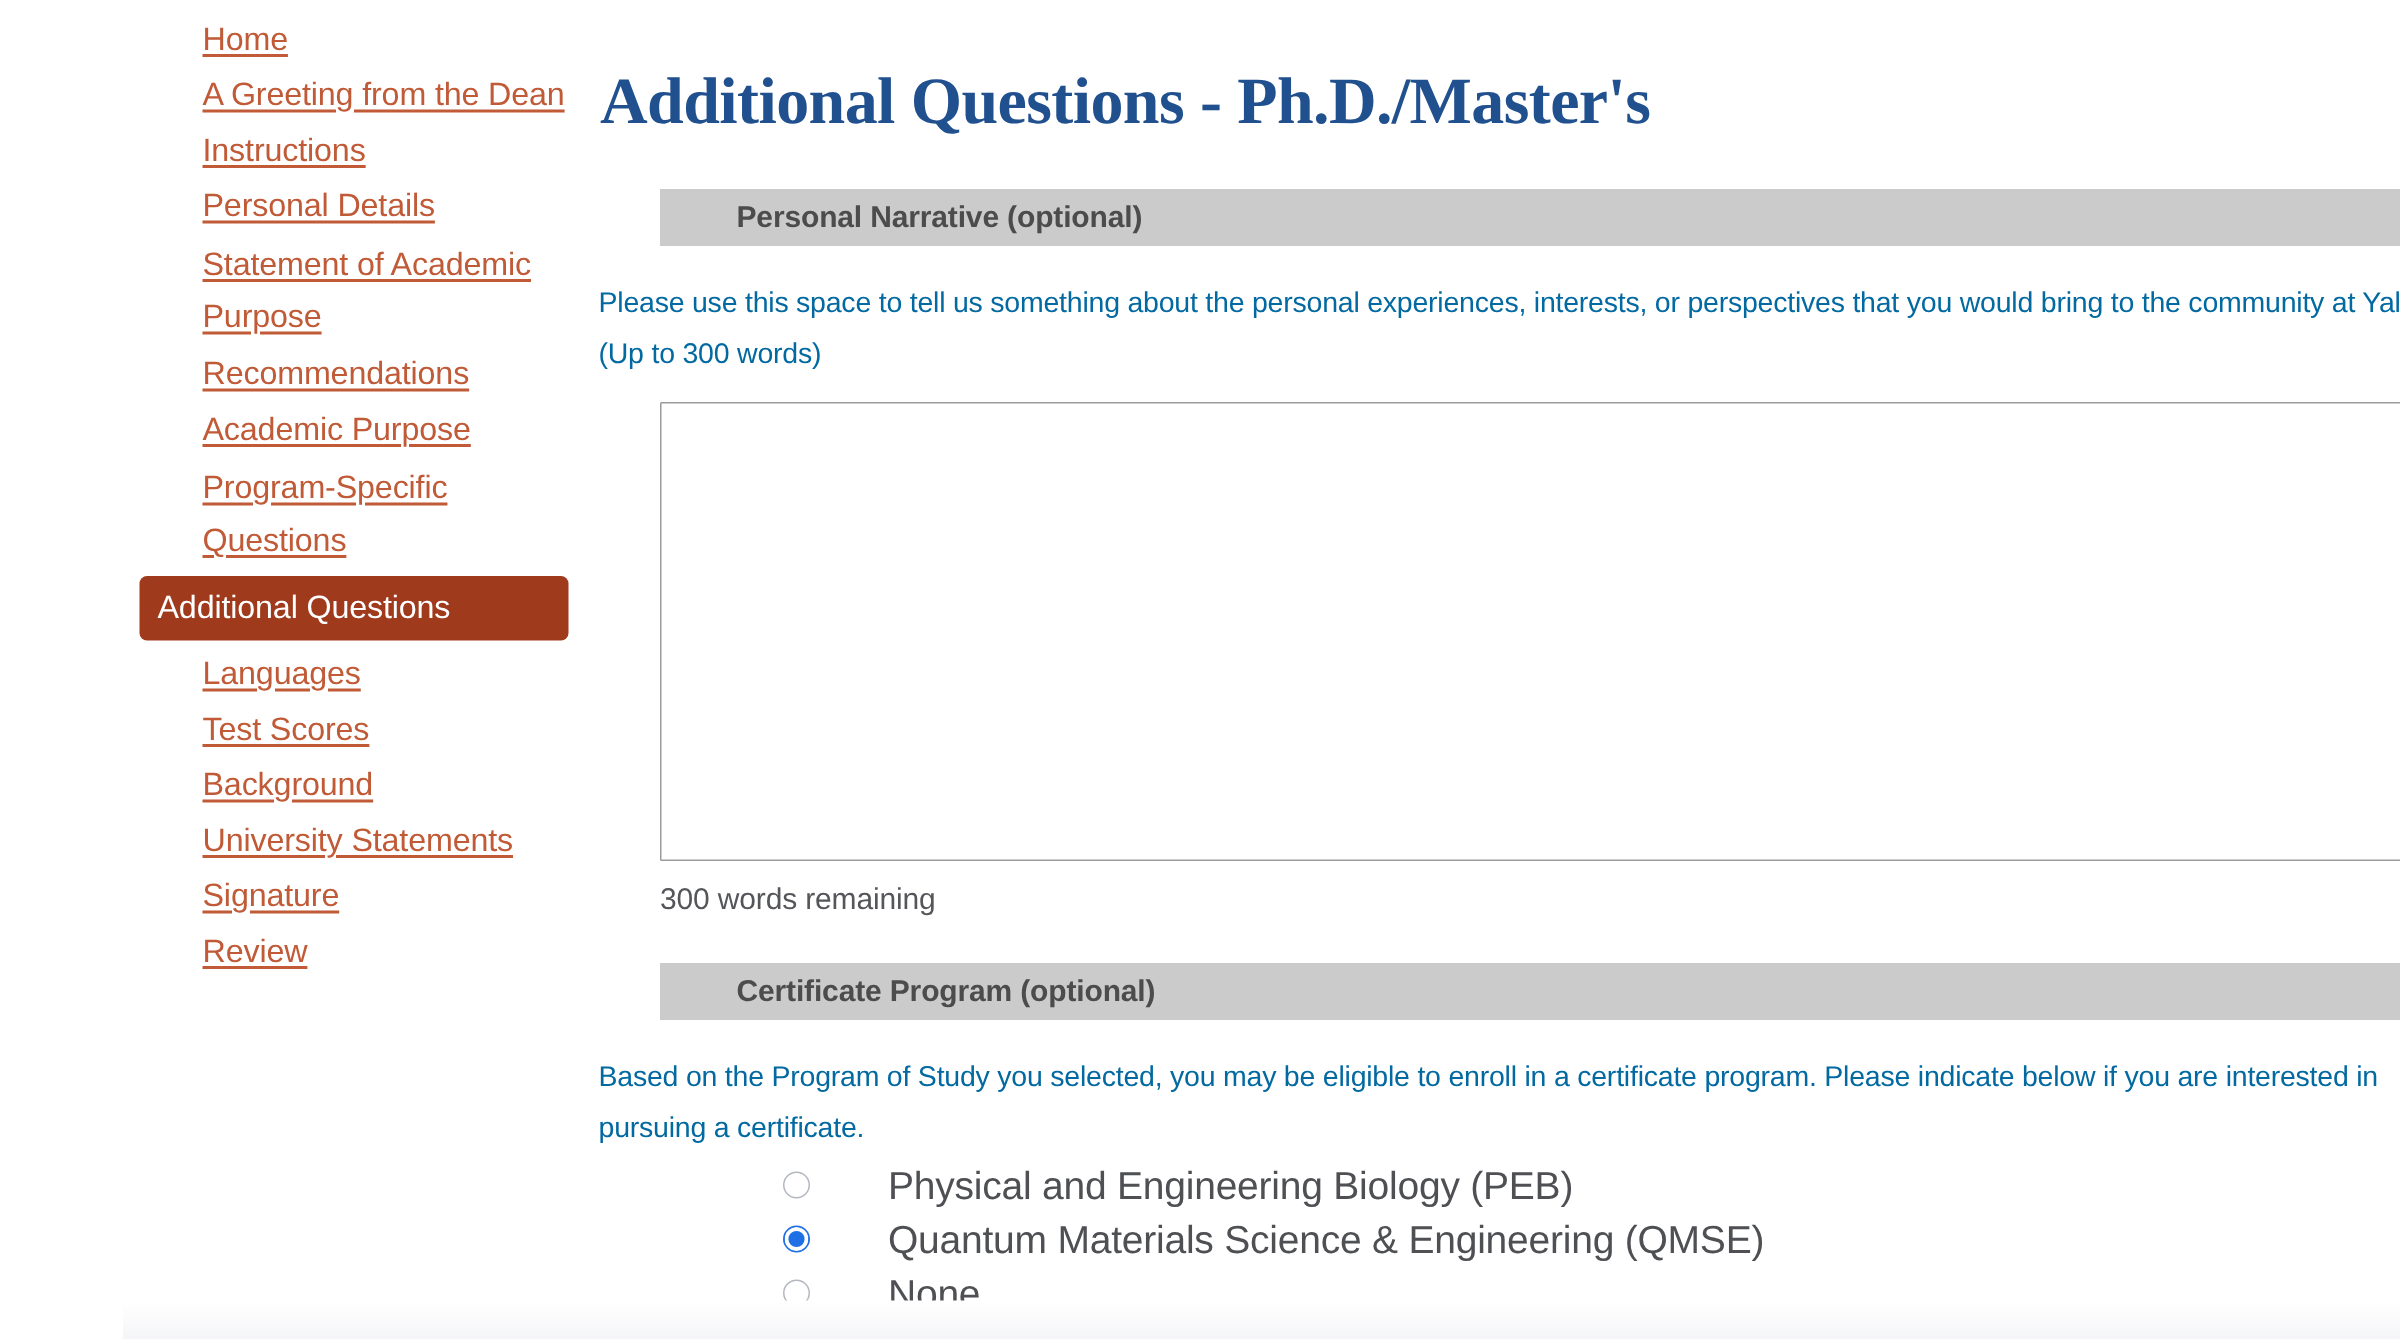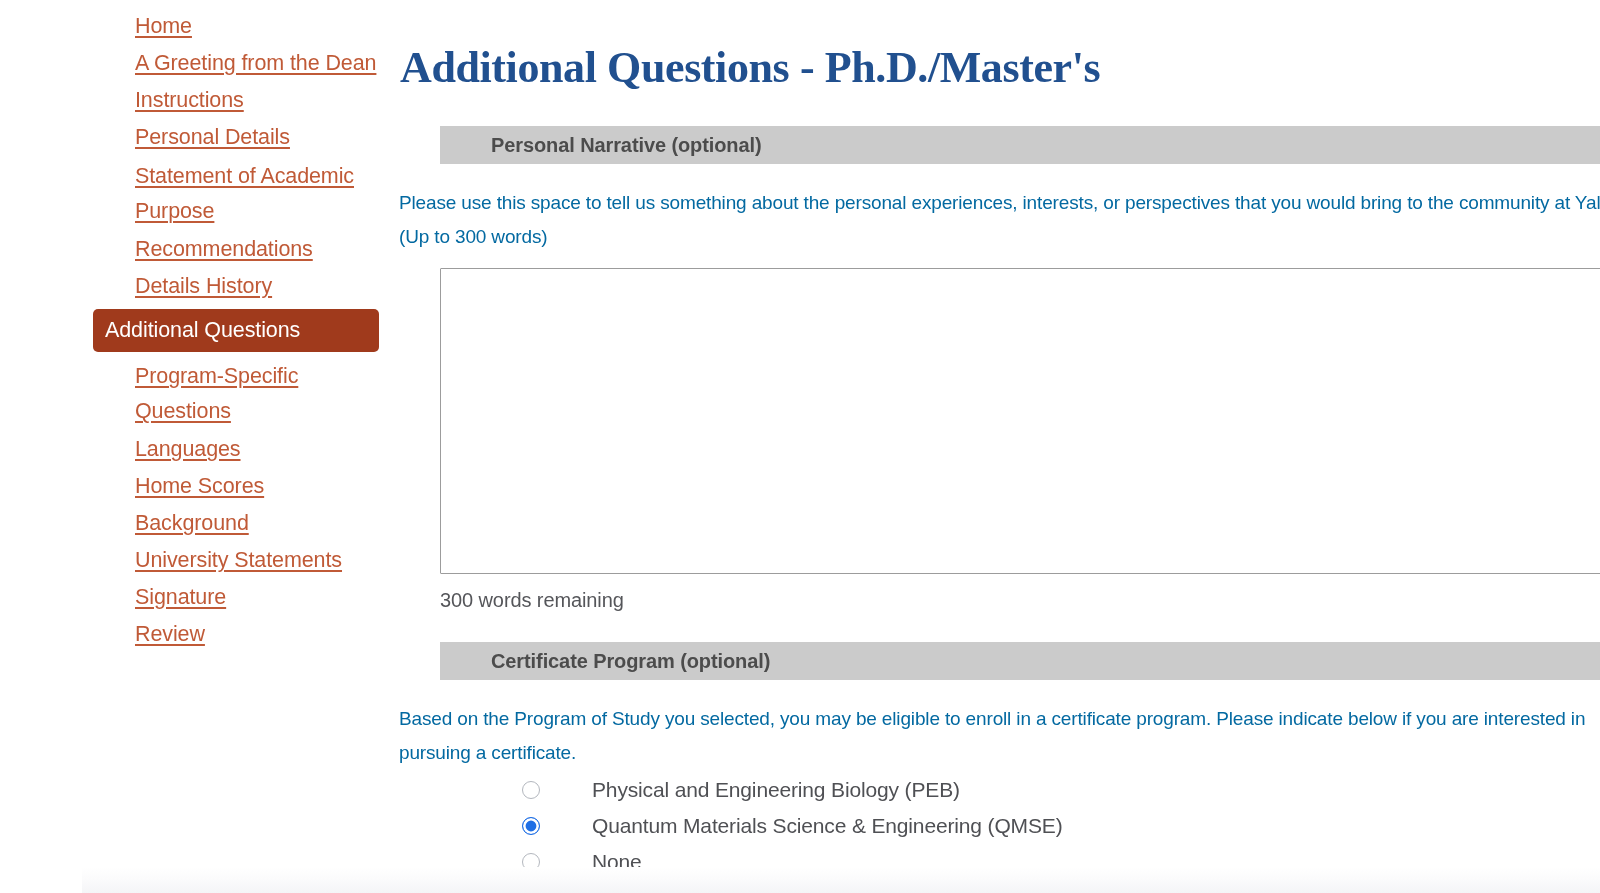--- a/index.html
+++ b/index.html
@@ -167,21 +167,21 @@
     background: #ffffff;
     margin-right: 11px;
     position: relative;
   }
   .radio-row.selected .radio-mark {
     border: 1.6px solid #1f6fe5;
     background: #1f6fe5;
     box-shadow: inset 0 0 0 2.6px #ffffff;
   }
   .radio-label {
-    font-size: 21px;
+    font-size: 26px;
     line-height: 30px;
     color: #4f5054;
     letter-spacing: -0.15px;
   }
 </style>
 </head>
 <body>
 
 <div class="page">
 
@@ -199,33 +199,33 @@
         <li class="nav-item">
           <a class="nav-link">Personal Details</a>
         </li>
         <li class="nav-item">
           <a class="nav-link two-line">Statement of Academic Purpose</a>
         </li>
         <li class="nav-item">
           <a class="nav-link">Recommendations</a>
         </li>
         <li class="nav-item">
-          <a class="nav-link">Details History</a>
+          <a class="nav-link">Academic Purpose</a>
+        </li>
+        <li class="nav-item">
+          <a class="nav-link two-line">Program-Specific Questions</a>
         </li>
         <li class="nav-item">
           <a class="nav-link active">Additional Questions</a>
         </li>
         <li class="nav-item">
-          <a class="nav-link two-line">Program-Specific Questions</a>
-        </li>
-        <li class="nav-item">
           <a class="nav-link">Languages</a>
         </li>
         <li class="nav-item">
-          <a class="nav-link">Home Scores</a>
+          <a class="nav-link">Test Scores</a>
         </li>
         <li class="nav-item">
           <a class="nav-link">Background</a>
         </li>
         <li class="nav-item">
           <a class="nav-link">University Statements</a>
         </li>
         <li class="nav-item">
           <a class="nav-link">Signature</a>
         </li>

